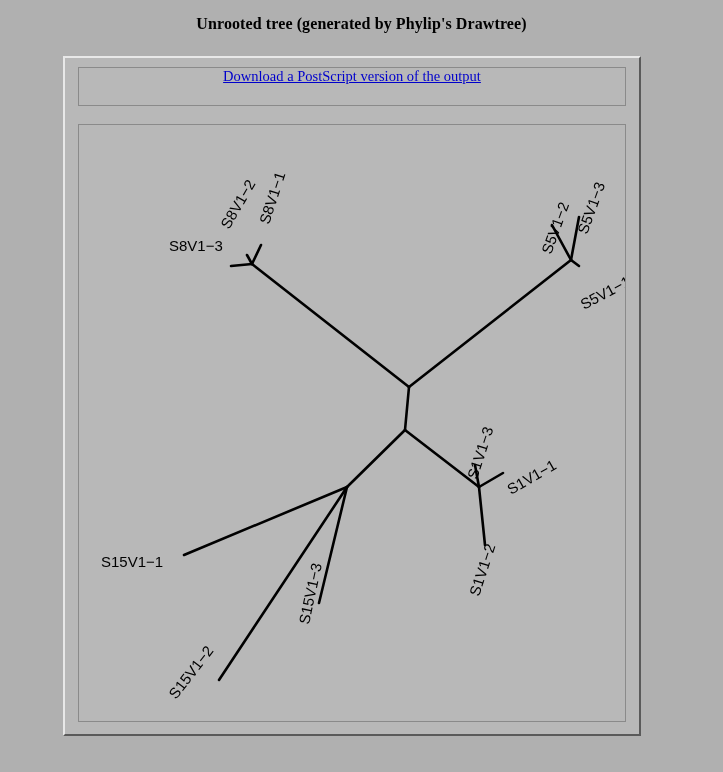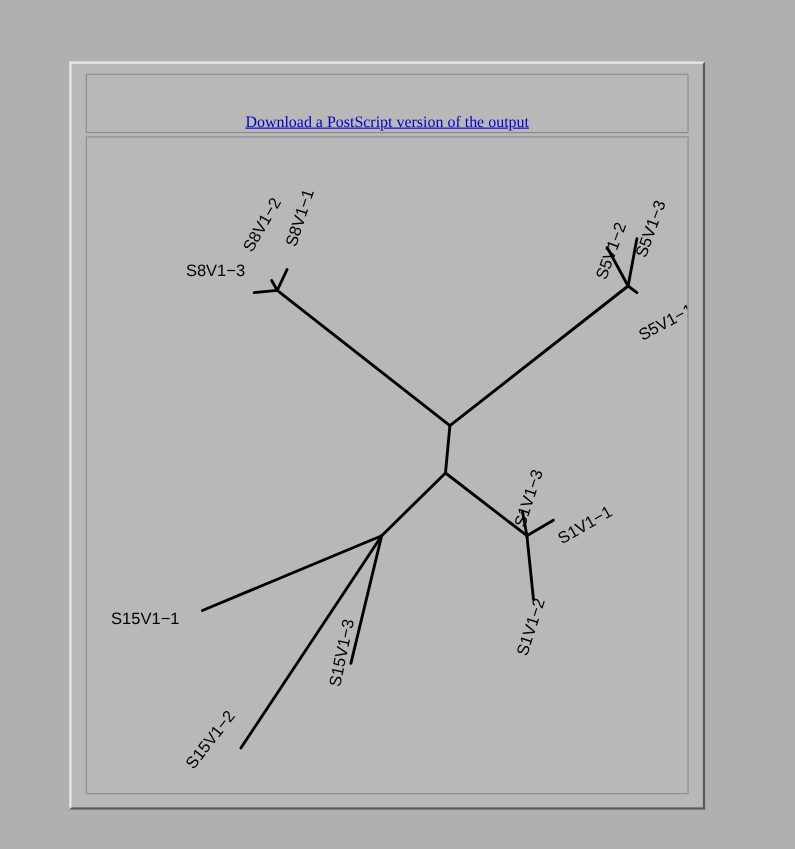--- a/index.html
+++ b/index.html
@@ -40,26 +40,26 @@
     border-left: 2px solid #e8e8e8;
     border-right: 2px solid #5a5a5a;
     border-bottom: 2px solid #5a5a5a;
     box-sizing: border-box;
   }
   #link-panel {
     position: absolute;
     left: 13px;
     top: 9px;
     width: 548px;
-    height: 54px;
+    height: 39px;
     background: #b8b8b8;
     border: 1px solid #8a8a8a;
     box-sizing: border-box;
     display: flex;
-    align-items: flex-end;
+    align-items: flex-start;
     justify-content: center;
   }
   #download-link {
     font-family: "Liberation Serif", serif;
     font-size: 14.5px;
     color: #0000cc;
     text-decoration: underline;
     cursor: pointer;
   }
   #tree-panel {
@@ -89,20 +89,21 @@
     font-family: "Liberation Sans", sans-serif;
     font-size: 15px;
     fill: #000000;
   }
 </style>
 </head>
 <body>
 
 <div id="page">
 
+  <div id="title">Unrooted tree (generated by Phylip's Drawtree)</div>
 
   <div id="outer-panel">
 
     <div id="link-panel">
       <a id="download-link" href="#">Download a PostScript version of the output</a>
     </div>
 
     <div id="tree-panel">
       <svg id="tree-svg" width="546" height="596" viewBox="0 0 546 596">
         <g id="tree-edges">

